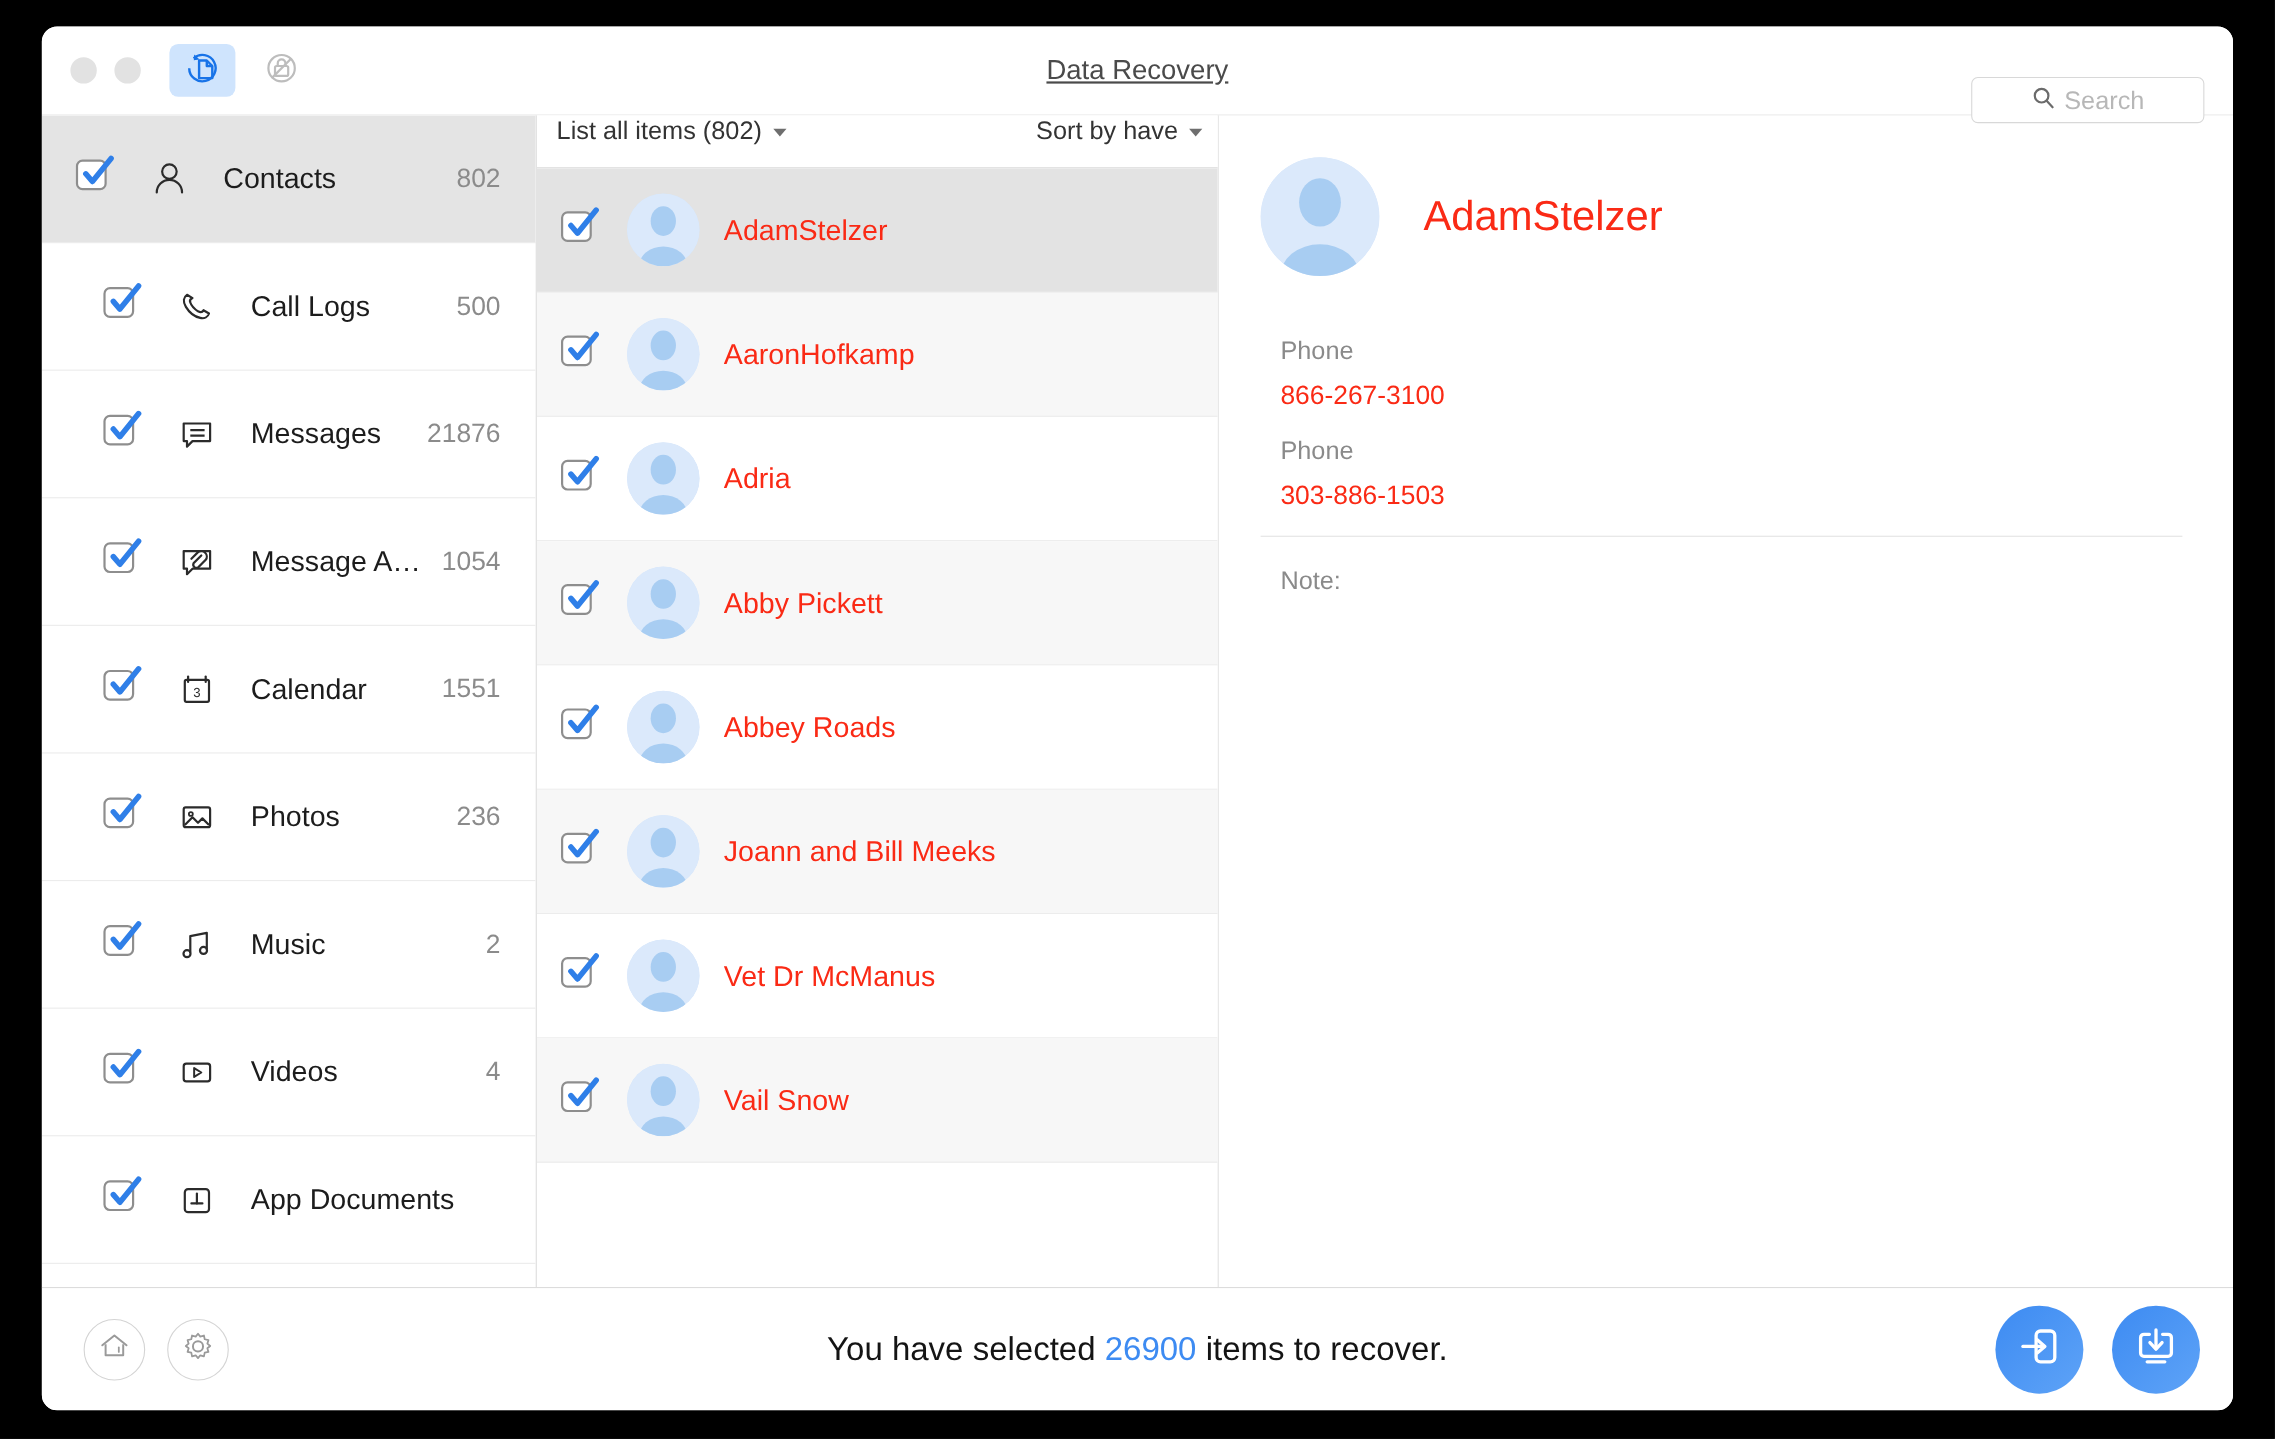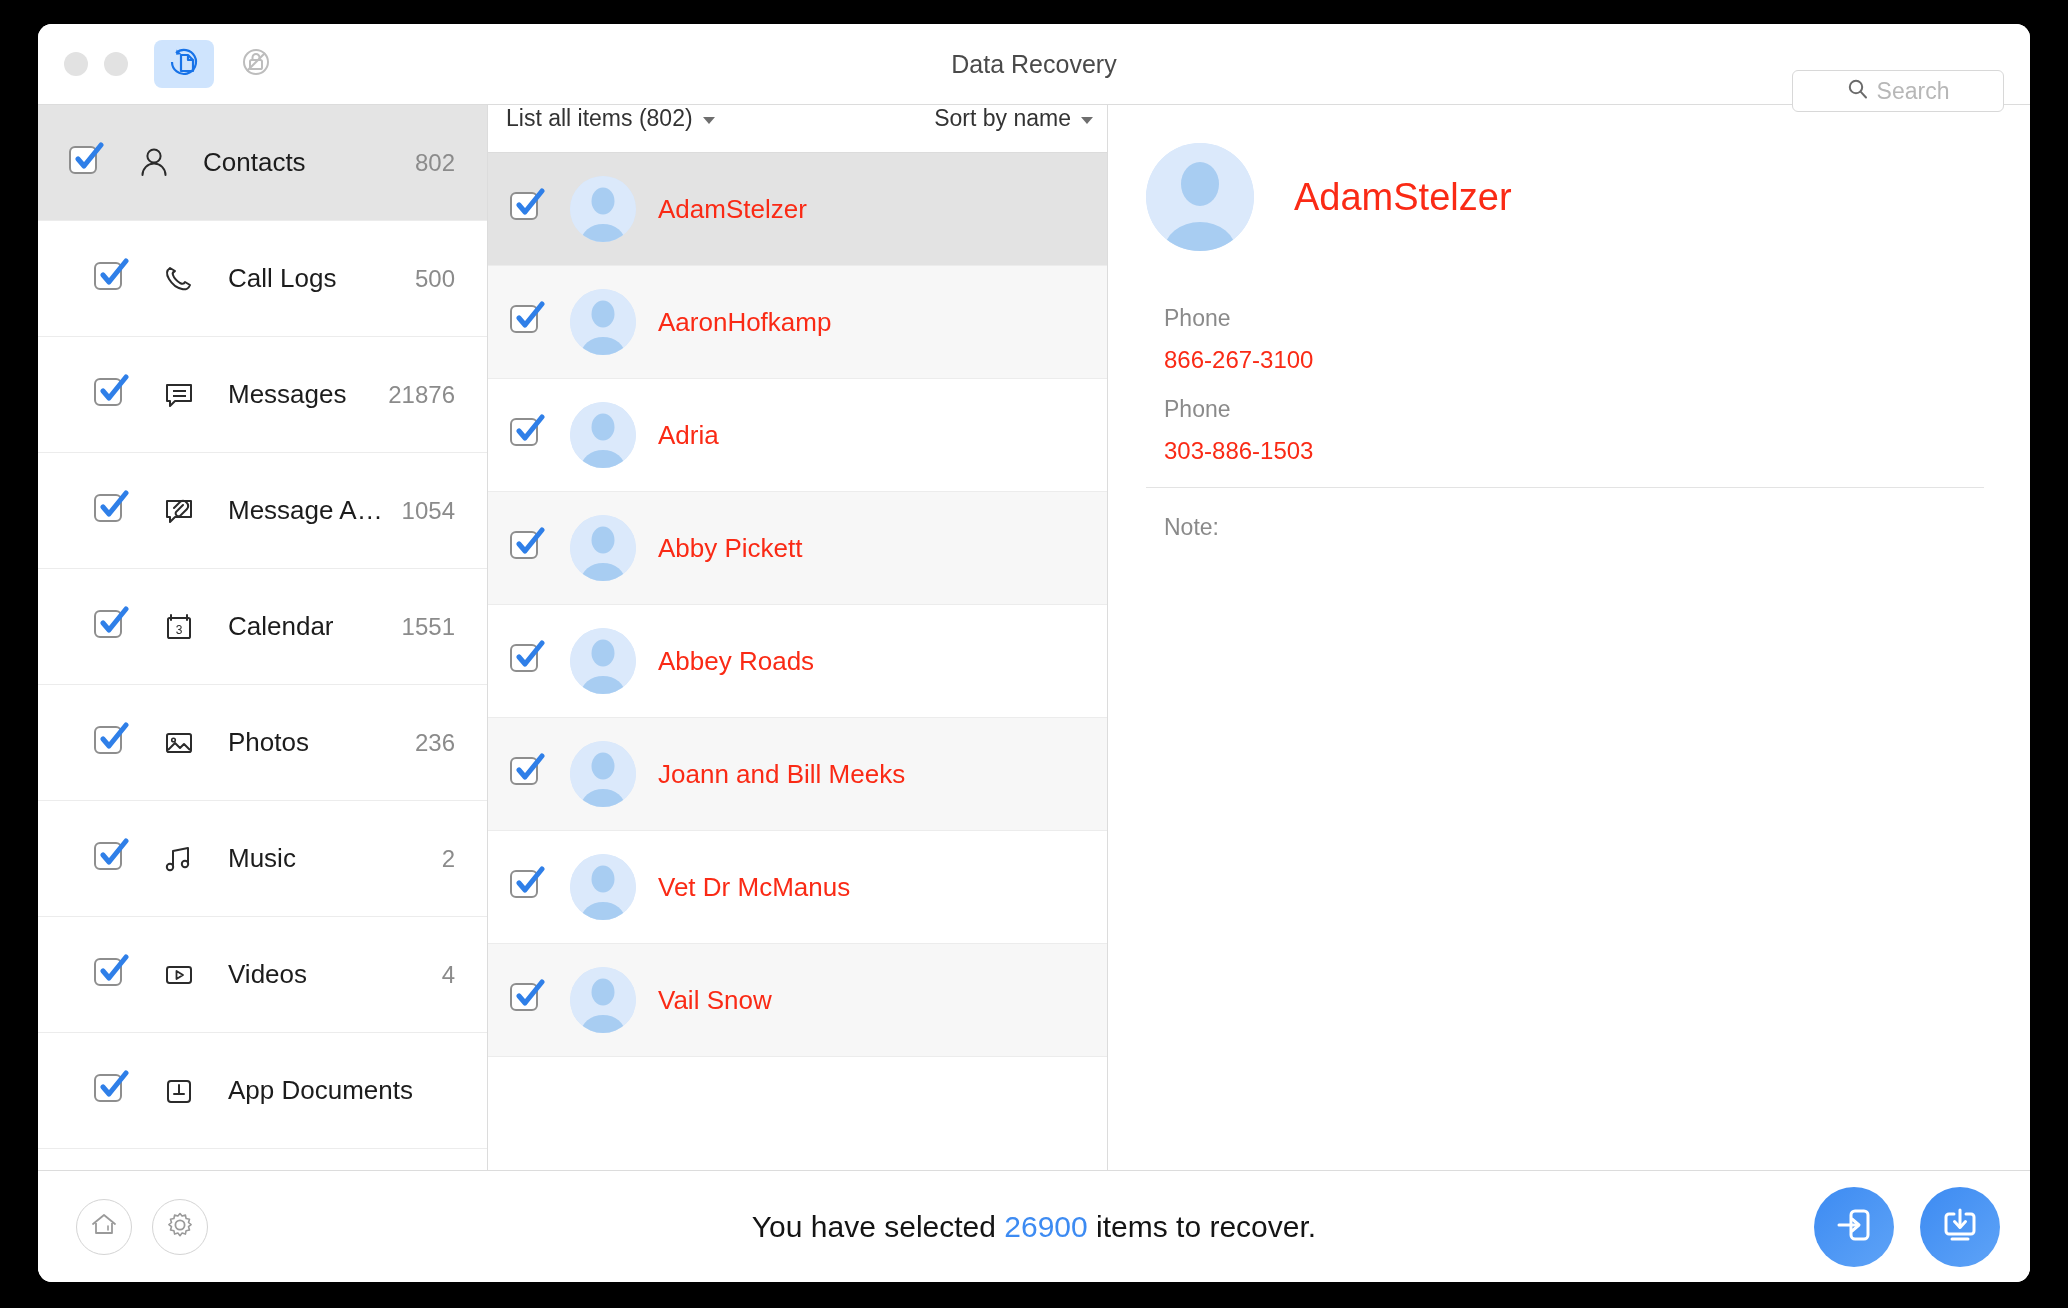--- a/index.html
+++ b/index.html
@@ -58,20 +58,21 @@
   }
   .tb-tab.active { background: #cfe4fd; }
 
   .tb-title {
     position: absolute;
     left: 0; right: 0;
     text-align: center;
     font-size: 25px;
     color: #4a4a4a;
     pointer-events: none;
+    text-decoration: underline;
   }
 
   .searchbox {
     position: absolute;
     right: 26px;
     top: 46px;
     width: 212px;
     height: 42px;
     border: 1px solid #d8d8d8;
     border-radius: 6px;
@@ -530,21 +531,21 @@
 
     </div>
 
     <div class="listcol">
       <div class="list-toolbar">
         <span class="lt-btn">
           <span>List all items (802)</span>
           <span class="caret"></span>
         </span>
         <span class="lt-btn">
-          <span>Sort by name</span>
+          <span>Sort by have</span>
           <span class="caret"></span>
         </span>
       </div>
 
       <div class="contact-list">
 
         <div class="crow selected">
           <span class="cb">
             <span class="cbx"><span class="box"></span>
               <svg width="34" height="34" viewBox="0 0 34 34">

